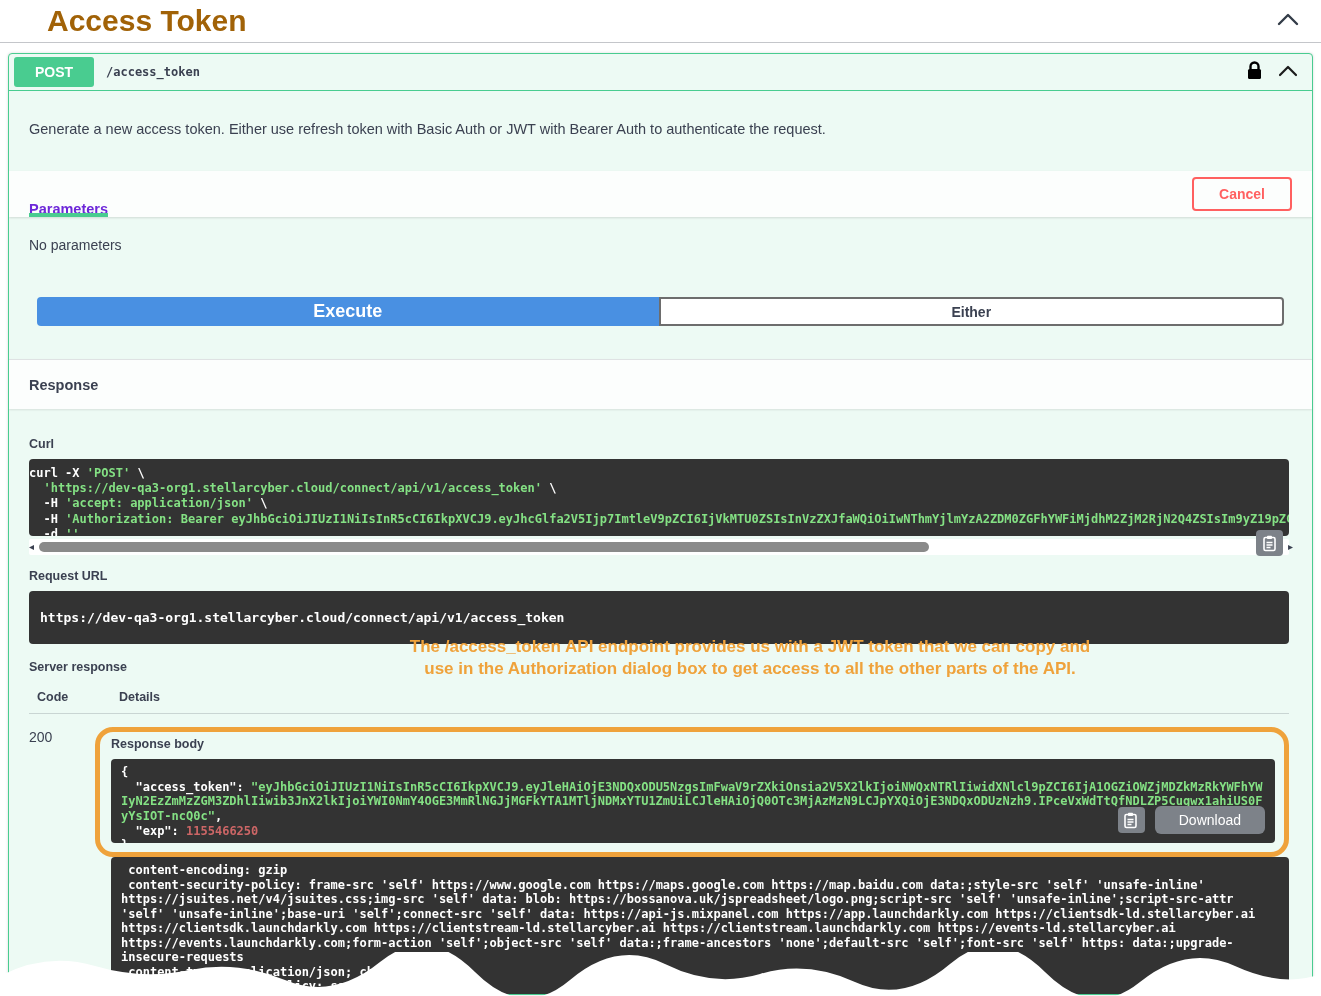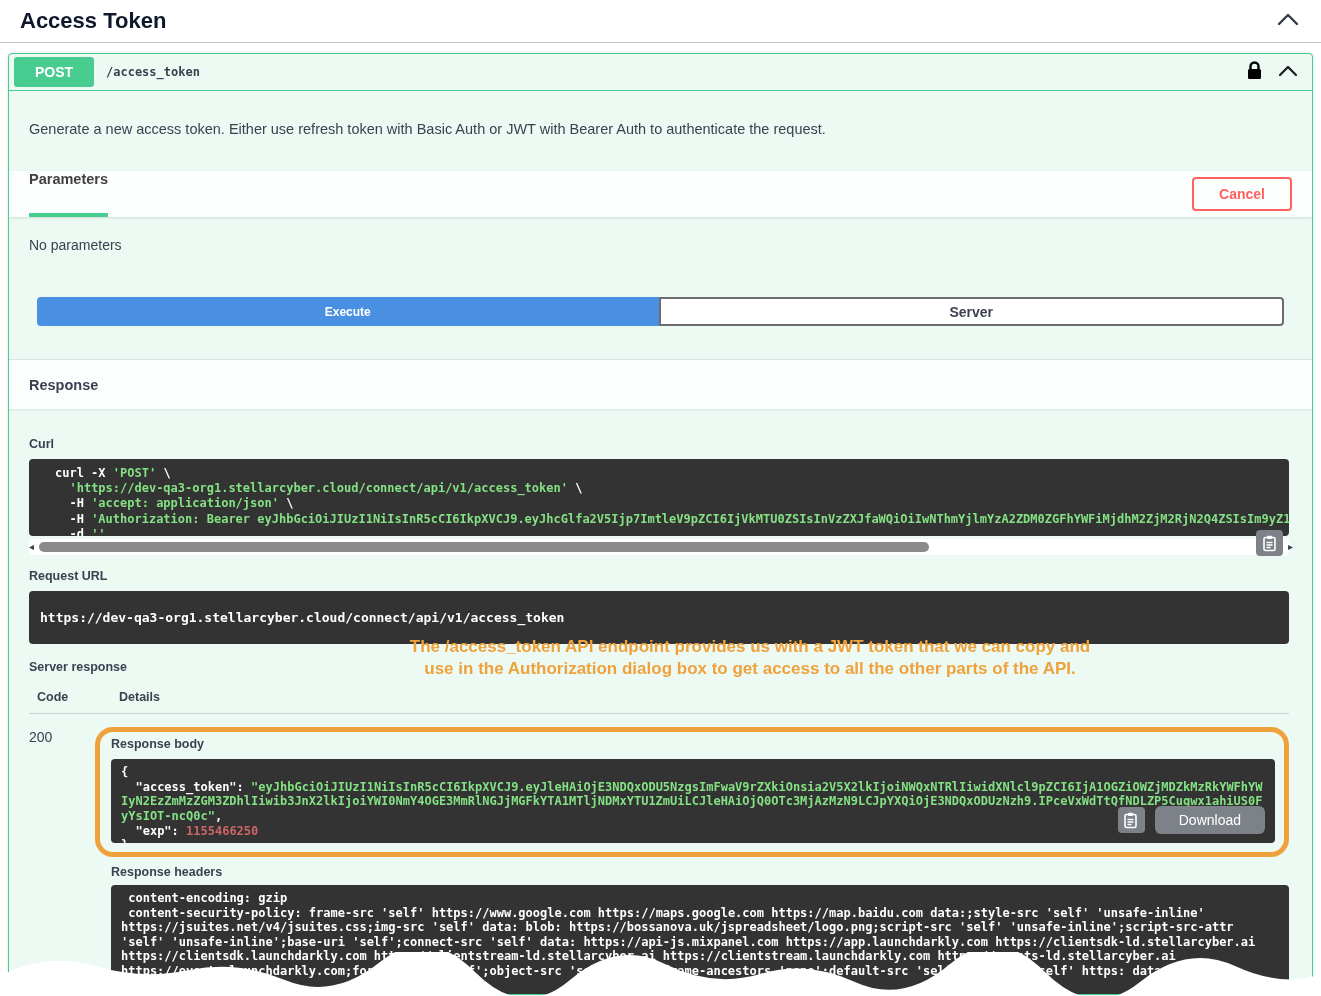--- a/index.html
+++ b/index.html
@@ -8,21 +8,21 @@
     width:1321px; height:996px; overflow:hidden; position:relative;
     font-family:"Liberation Sans", sans-serif; color:#3b4151;
   }
 
   
   .section-header {
     display:flex; align-items:center; justify-content:space-between;
     padding:9px 22px 9px 20px; height:43px;
     border-bottom:1px solid rgba(59,65,81,.3);
   }
-  .section-title { font-size:22px; font-weight:700; color:#0f172a; cursor:pointer; }
+  .section-title { font-size:30px; font-weight:700; color:#a16207; cursor:pointer;margin-left:27px; }
 
   
   .opblock {
     margin:10px 8px 0 8px;
     border:1px solid #49cc90; border-radius:4px;
     background:#edfaf4;
     box-shadow:0 0 3px rgba(0,0,0,.15);
     height:942px; overflow:hidden;
   }
   .opblock-summary {
@@ -39,37 +39,37 @@
   .op-desc { padding:30px 20px 34px 20px; font-size:14.5px; color:#3b4151; }
 
   
   .params-header {
     background:rgba(255,255,255,.8);
     display:flex; align-items:center; justify-content:space-between;
     padding:0 20px; height:46px;
     box-shadow:0 1px 2px rgba(0,0,0,.12);
   }
   .tab-parameters {
-    position:relative; font-weight:700; font-size:14.5px; color:#404040;
-    height:100%; display:flex; align-items:flex-start; cursor:pointer;
+    position:relative; font-weight:700; font-size:14.5px; color:#6d28d9;
+    height:100%; display:flex; align-items:flex-end; cursor:pointer;
   }
   .tab-parameters .underline {
     position:absolute; left:0; bottom:0; height:4px; width:100%; background:#49cc90;
   }
   .btn-cancel {
     background:transparent; border:2px solid #ff6060; color:#ff6060;
     font-weight:700; font-size:14px; border-radius:4px; padding:7px 25px; cursor:pointer;
     font-family:"Liberation Sans", sans-serif;
   }
   .no-params { padding:20px 20px 44px 20px; font-size:14px; color:#3b4151; }
 
   
   .execute-wrapper { display:flex; margin:0 28px; height:29px; }
   .btn-execute {
-    flex:1; background:#4990e2; border:none; color:#fff; font-weight:700; font-size:12px;
+    flex:1; background:#4990e2; border:none; color:#fff; font-weight:700; font-size:18px;
     border-radius:4px 0 0 4px; cursor:pointer; font-family:"Liberation Sans", sans-serif;
   }
   .btn-clear {
     flex:1; background:#fff; border:2px solid #6d6d6d; color:#3b4151; font-weight:700; font-size:14px;
     border-radius:0 4px 4px 0; cursor:pointer; font-family:"Liberation Sans", sans-serif;
   }
 
   
   .responses-header {
     margin-top:33px; background:rgba(255,255,255,.8); height:50px;
@@ -86,21 +86,21 @@
     background:#333333; border-radius:4px; color:#fff;
     font-family:"DejaVu Sans Mono", monospace; font-weight:700;
   }
   .tok-p { color:#ffffff; }
   .tok-s { color:#84e184; }
   .tok-k { color:#ffffff; }
   .tok-n { color:#cc6666; }
 
   .curl-wrap { position:relative; margin-bottom:14px; }
   .curl-block {
-    padding:7px 26px; font-size:12px; line-height:1.27; height:77px;
+    padding:7px 0; font-size:12px; line-height:1.27; height:77px;
     white-space:pre; overflow:hidden;
   }
   .curl-block .code-line { white-space:pre; }
 
   .hscrollbar {
     position:relative; height:16px; background:#fff; margin-top:3px;
     border-radius:2px;
   }
   .sb-thumb {
     position:absolute; left:10px; top:3px; width:890px; height:10px;
@@ -202,21 +202,21 @@
           <span>Parameters</span>
           <span class="underline"></span>
         </div>
         <button class="btn-cancel">Cancel</button>
       </div>
 
       <div class="no-params">No parameters</div>
 
       <div class="execute-wrapper">
         <button class="btn-execute">Execute</button>
-        <button class="btn-clear">Server</button>
+        <button class="btn-clear">Either</button>
       </div>
 
       <div class="responses-header">
         <span>Response</span>
       </div>
 
       <div class="responses-inner">
 
         <div class="block-label">Curl</div>
         <div class="curl-wrap">
@@ -264,21 +264,20 @@
                       <rect x="1" y="2.5" width="11" height="13" rx="1.5" fill="none" stroke="#fff" stroke-width="1.6"></rect>
                       <rect x="4" y="0.8" width="5" height="3.2" rx="0.8" fill="#fff"></rect>
                       <path d="M3.5 7.5 h6 M3.5 10 h6 M3.5 12.5 h4" stroke="#fff" stroke-width="1.3"></path>
                     </svg>
                   </button>
                   <button class="btn-download">Download</button>
                 </div>
               </div>
             </div>
 
-            <div class="block-label headers-label">Response headers</div>
             <pre class="dark-block headers-block"> content-encoding: gzip
  content-security-policy: frame-src 'self' https://www.google.com https://maps.google.com https://map.baidu.com data:;style-src 'self' 'unsafe-inline' https://jsuites.net/v4/jsuites.css;img-src 'self' data: blob: https://bossanova.uk/jspreadsheet/logo.png;script-src 'self' 'unsafe-inline';script-src-attr 'self' 'unsafe-inline';base-uri 'self';connect-src 'self' data: https://api-js.mixpanel.com https://app.launchdarkly.com https://clientsdk-ld.stellarcyber.ai https://clientsdk.launchdarkly.com https://clientstream-ld.stellarcyber.ai https://clientstream.launchdarkly.com https://events-ld.stellarcyber.ai https://events.launchdarkly.com;form-action 'self';object-src 'self' data:;frame-ancestors 'none';default-src 'self';font-src 'self' https: data:;upgrade-insecure-requests
  content-type: application/json; charset=utf-8
  cross-origin-opener-policy: same-origin
  cross-origin-resource-policy: same-origin
  date: Wed, 09 Apr 2025 07:56:18 GMT</pre>
 
           </div>
         </div>
 

